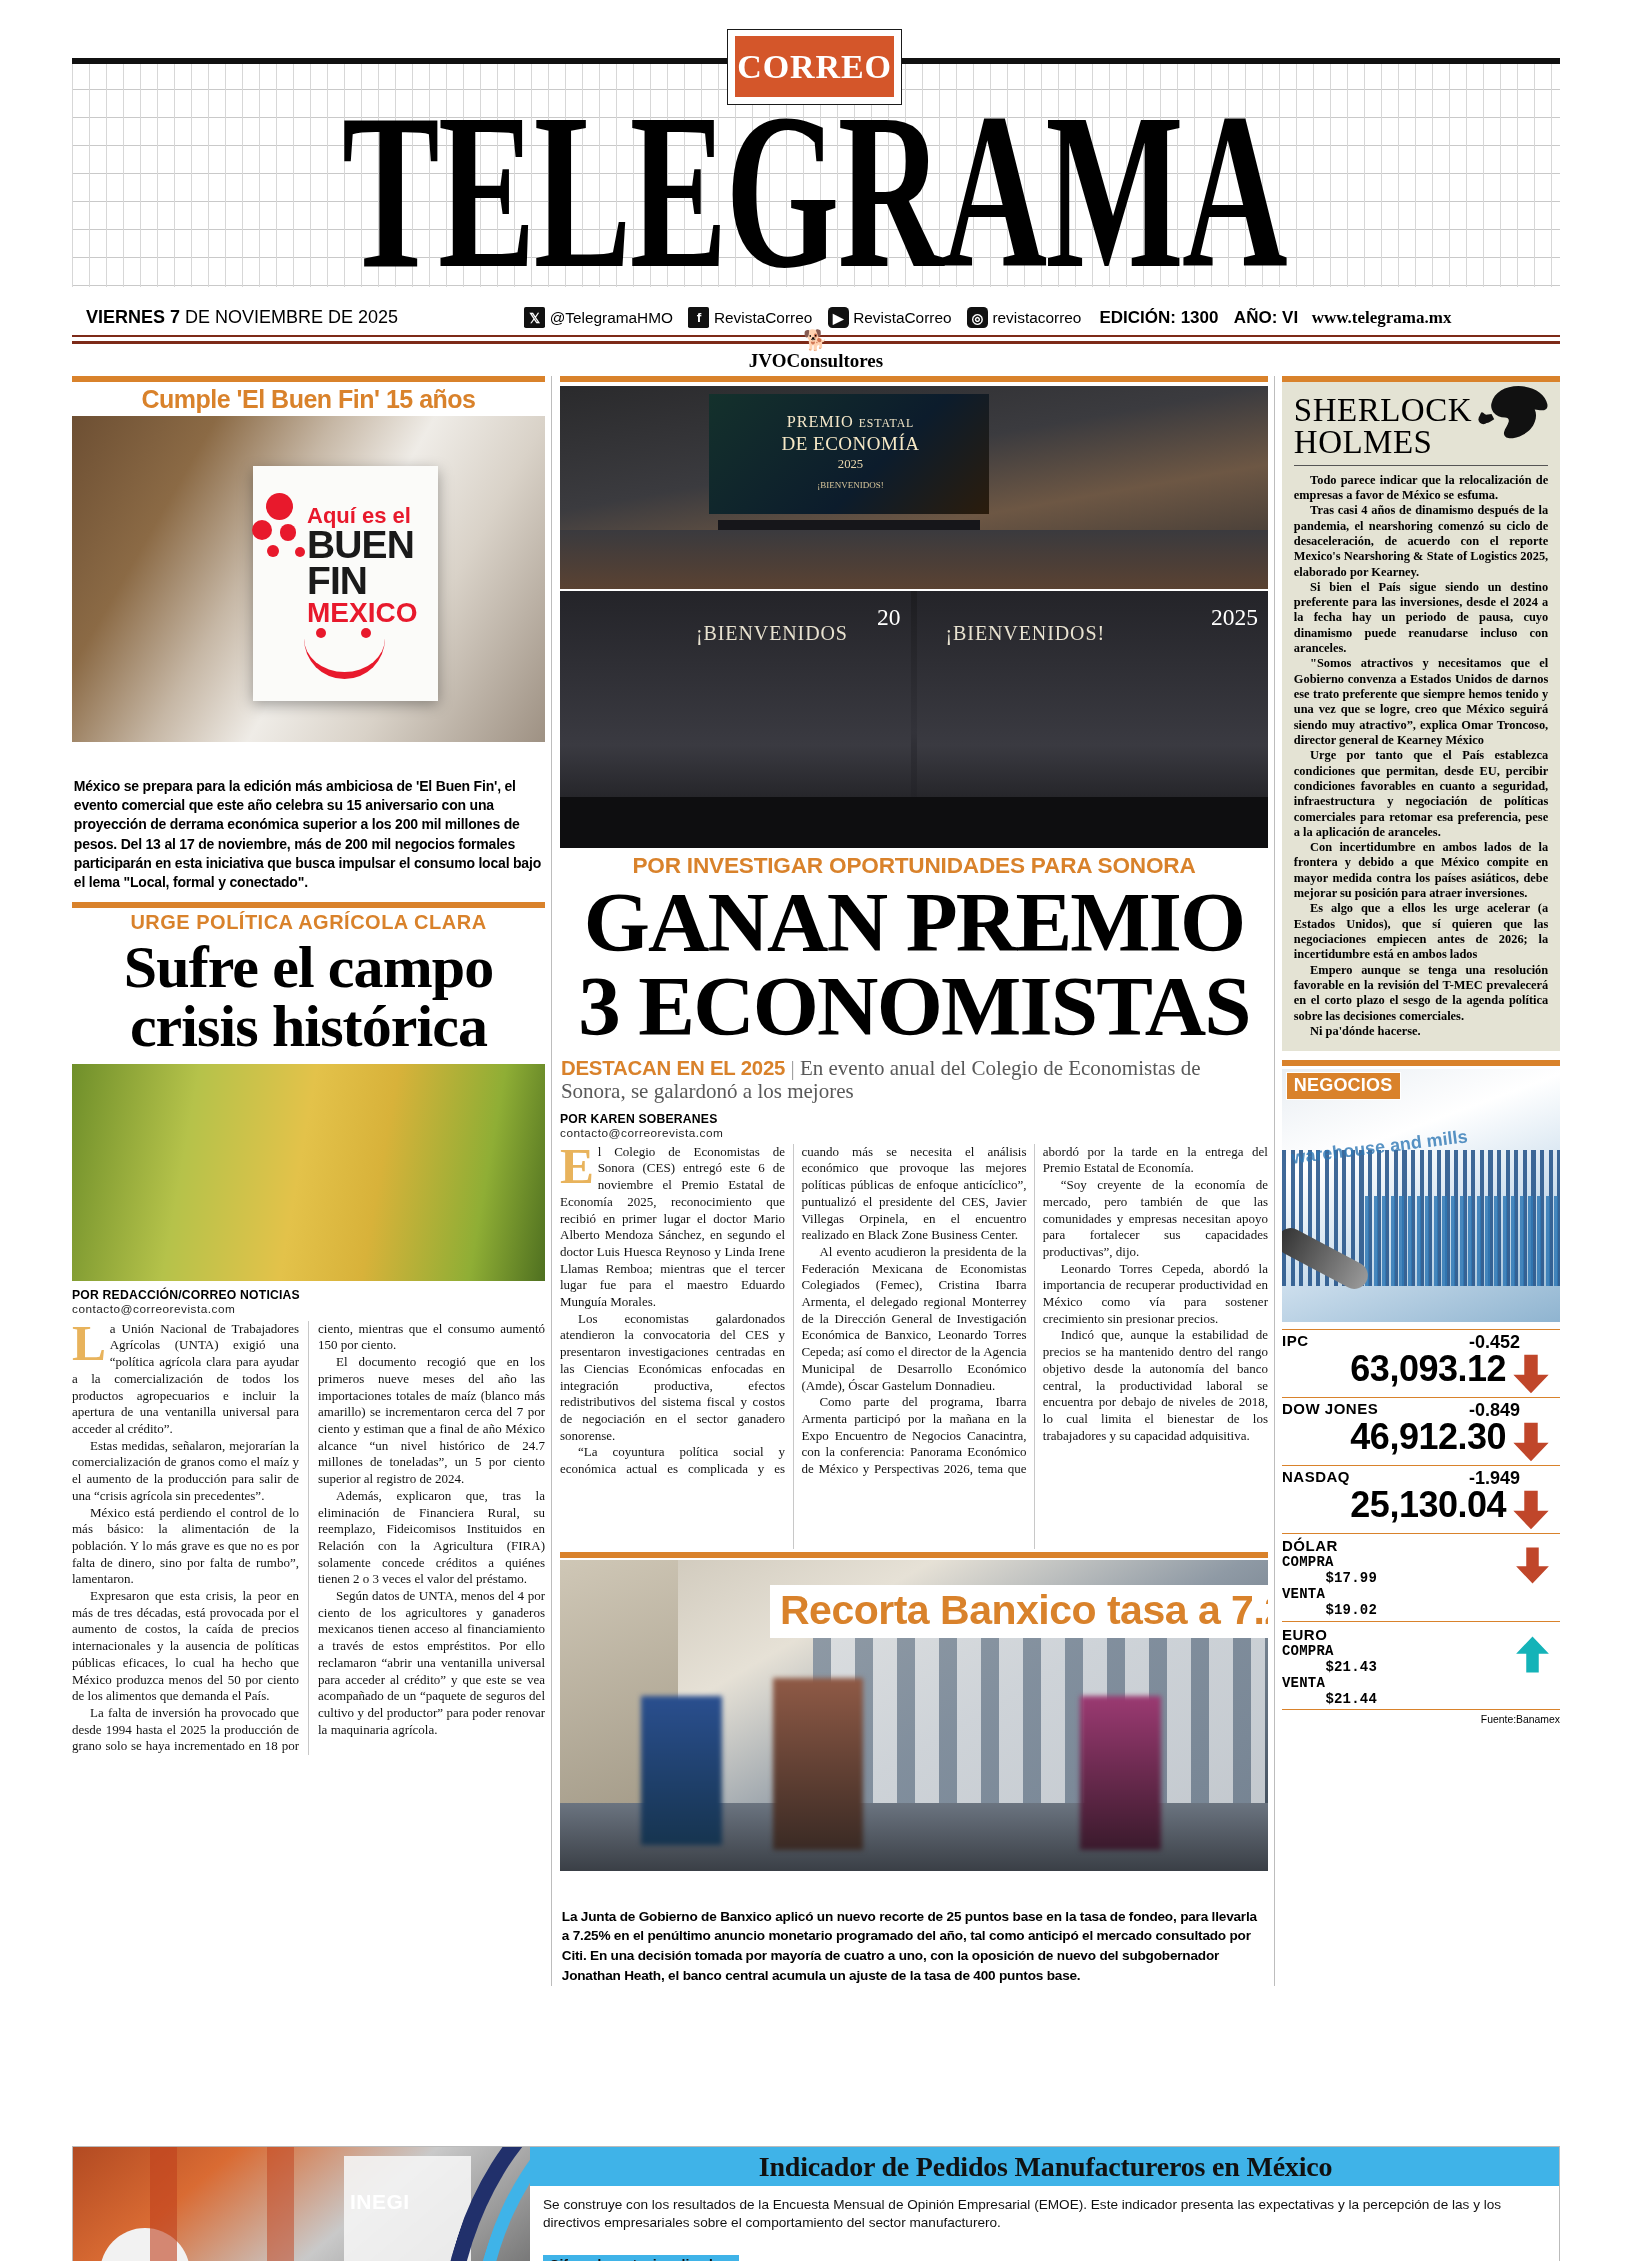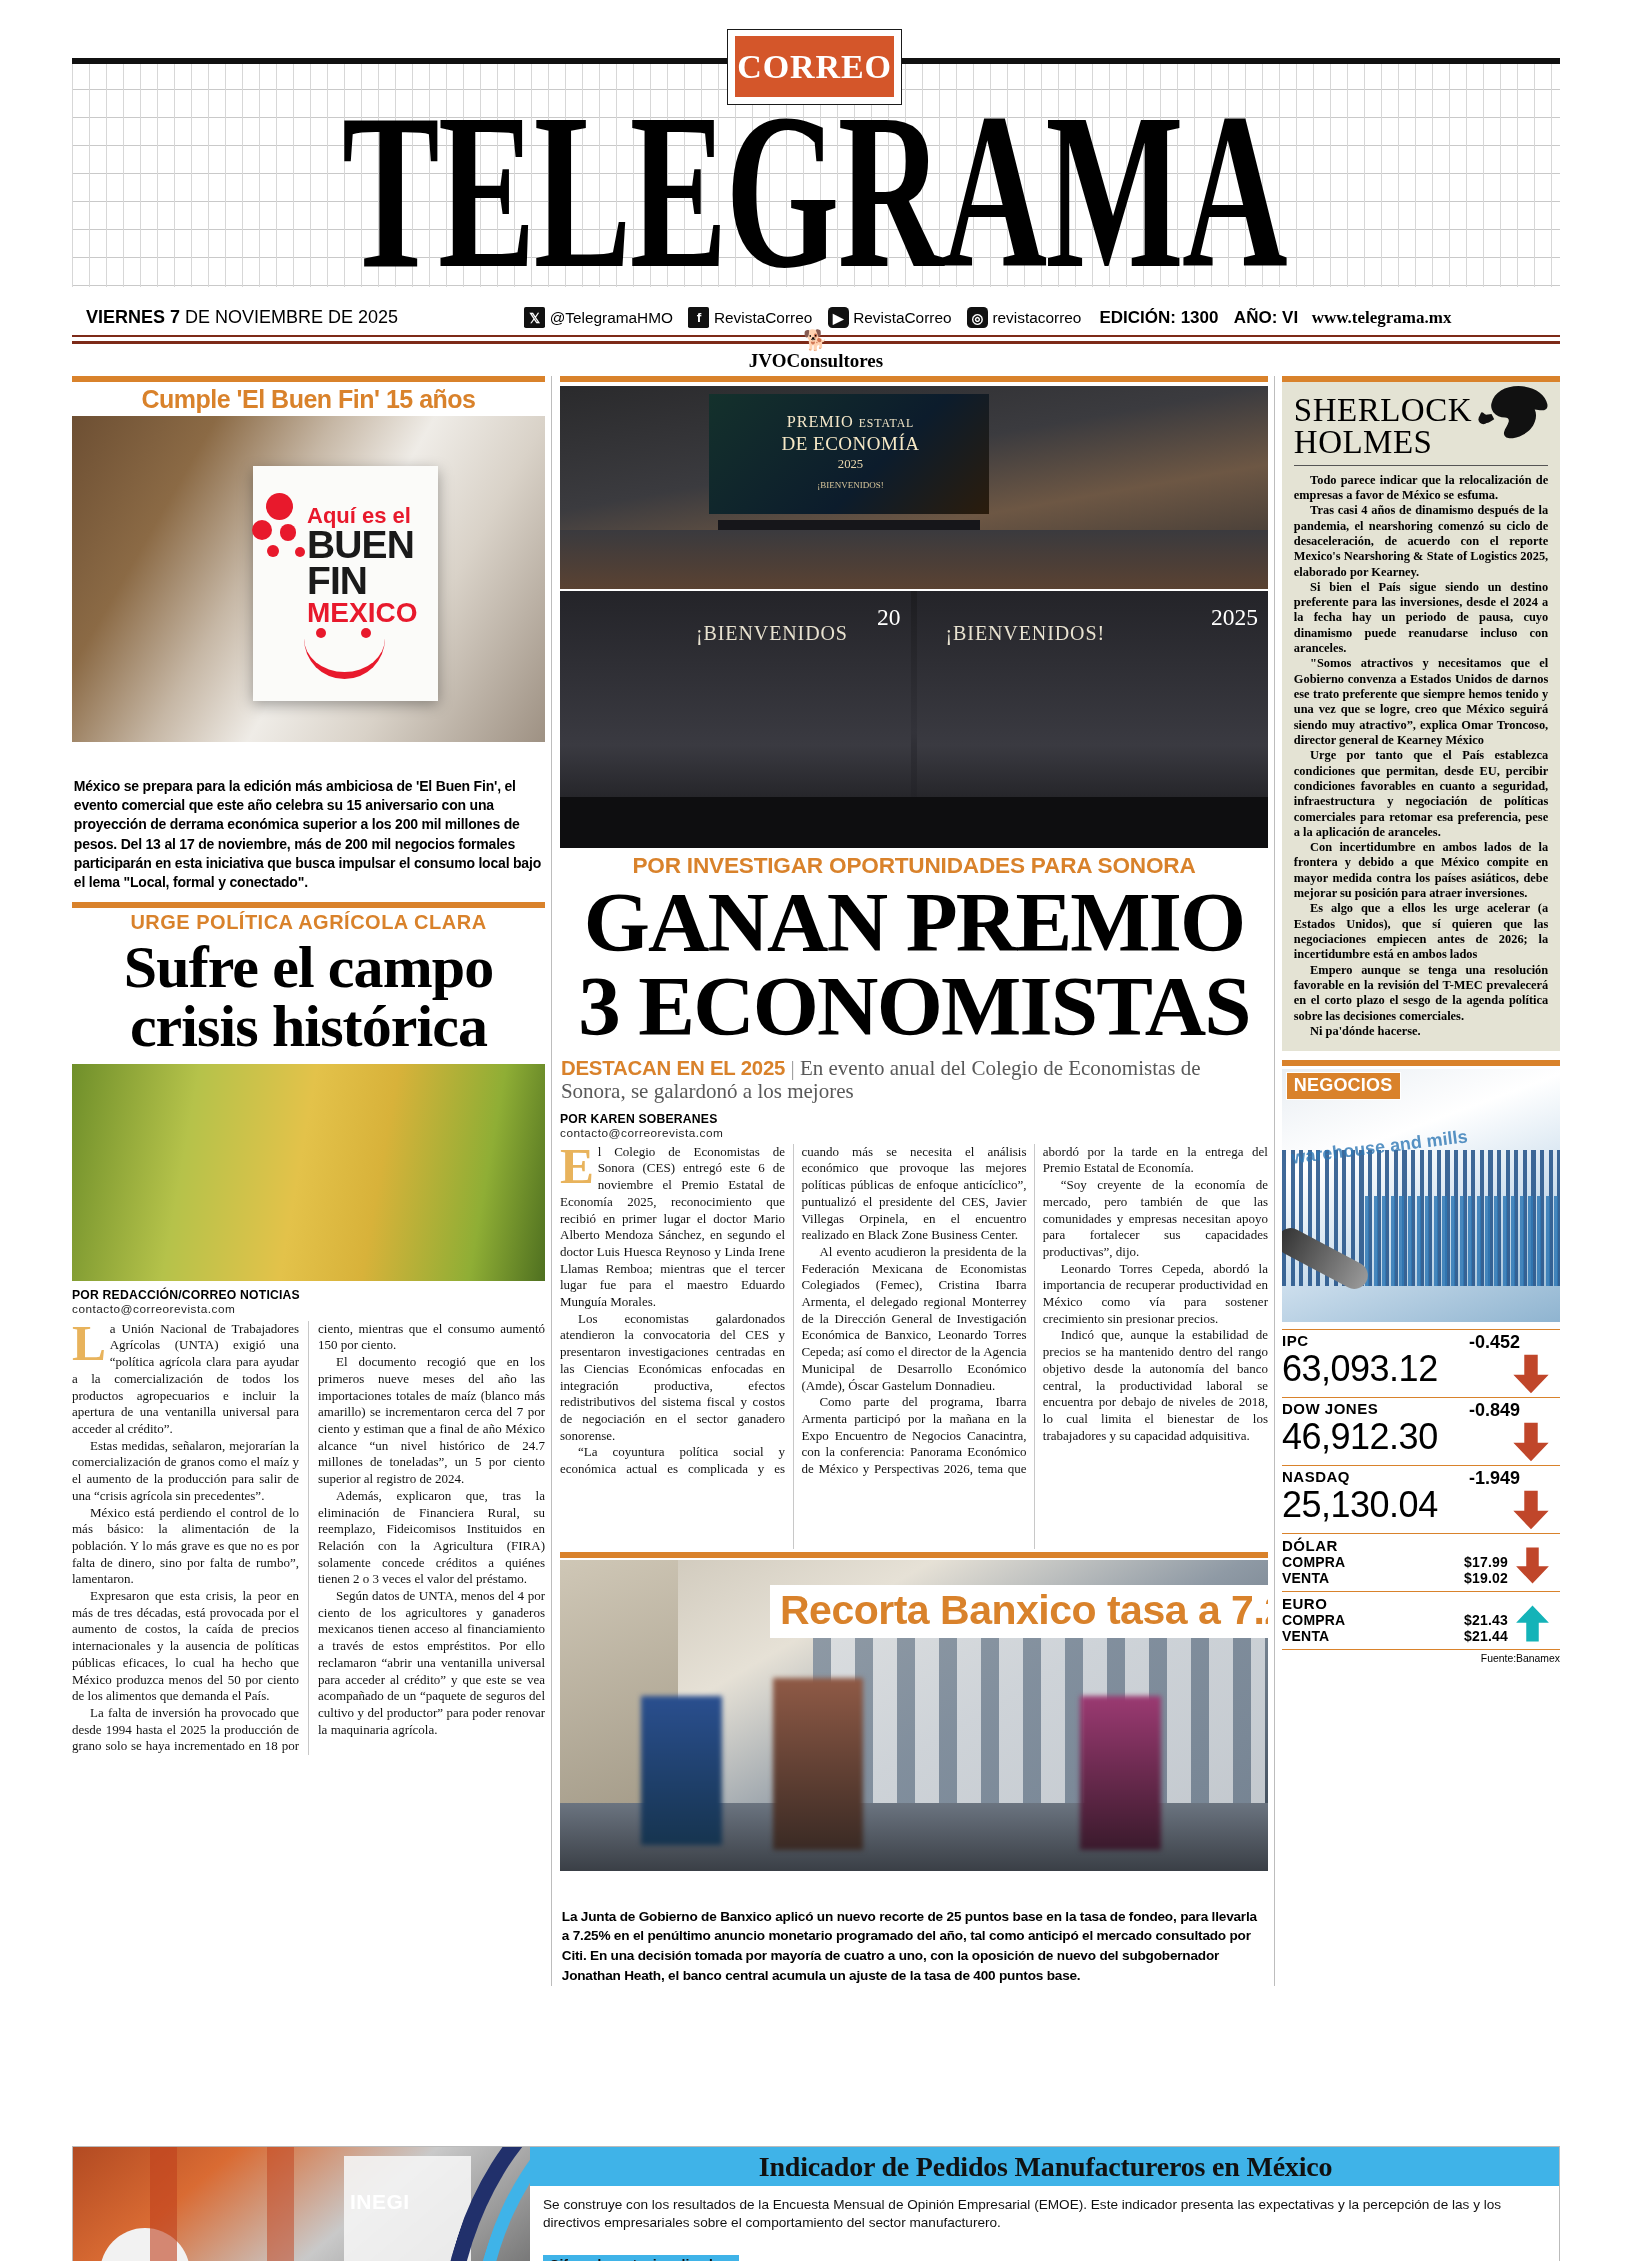--- a/index.html
+++ b/index.html
@@ -124,25 +124,25 @@
   
   .neg-label {
     position:absolute; left:3.6px; top:3.6px; background:#d9822b; color:#fff;
     font-family:"Liberation Sans", sans-serif; font-weight:700; font-size:18px;
     padding:2.3px 7.2px; border:1.4px solid #fff; letter-spacing:0.2px; z-index:3;
   }
   .quotes { width:100%; }
   .q-row { border-top:1.8px solid #d9822b; padding:2.7px 0 3.6px 0; position:relative; min-height:68px; }
   .q-name { font-family:"Liberation Sans", sans-serif; font-weight:700; font-size:15px; letter-spacing:0.5px; }
   .q-pct  { position:absolute; right:40px; top:2.7px; font-family:"Liberation Sans", sans-serif; font-weight:700; font-size:18px; }
-  .q-val  { font-family:"Liberation Sans", sans-serif; font-weight:400; font-size:36px; text-align:left; padding-right:54px; letter-spacing:-0.5px; line-height:1.12;}
+  .q-val  { font-family:"Liberation Sans", sans-serif; font-weight:700; font-size:36px; text-align:right; padding-right:54px; letter-spacing:-0.5px; line-height:1.12;}
   .arrow-dn { position:absolute; right:8.1px; top:23.5px; width:42px; height:42px; }
   .fx-row { border-top:1.8px solid #d9822b; padding:3.6px 0 2.7px 0; position:relative; min-height:58px;}
   .fx-title { font-family:"Liberation Sans", sans-serif; font-weight:700; font-size:15px; letter-spacing:0.5px; }
-  .fx-line { display:flex; font-family:Liberation Sans, sans-serif; font-weight:700; font-size:14px; letter-spacing:0.2px; }
+  .fx-line { display:flex; font-family:Liberation Mono, monospace; font-weight:700; font-size:14px; letter-spacing:0.2px;flex-direction:column; }
   .fx-line .lab { width:131px; }
   .fx-line .val { width:95px; text-align:right; }
   .fuente { font-family:"Liberation Sans", sans-serif; font-size:10.4px; text-align:right; padding-top:3.6px; border-top:1.8px solid #d9822b; }
 
   
   .inegi {
     position:absolute; left:72px; top:2146px; width:1488px; height:256px;
     border:0.5px solid #bbb; background:#fff; overflow:hidden;
   }
   .inegi-photo { position:absolute; left:0; top:0; width:457px; height:255px; overflow:hidden; }

